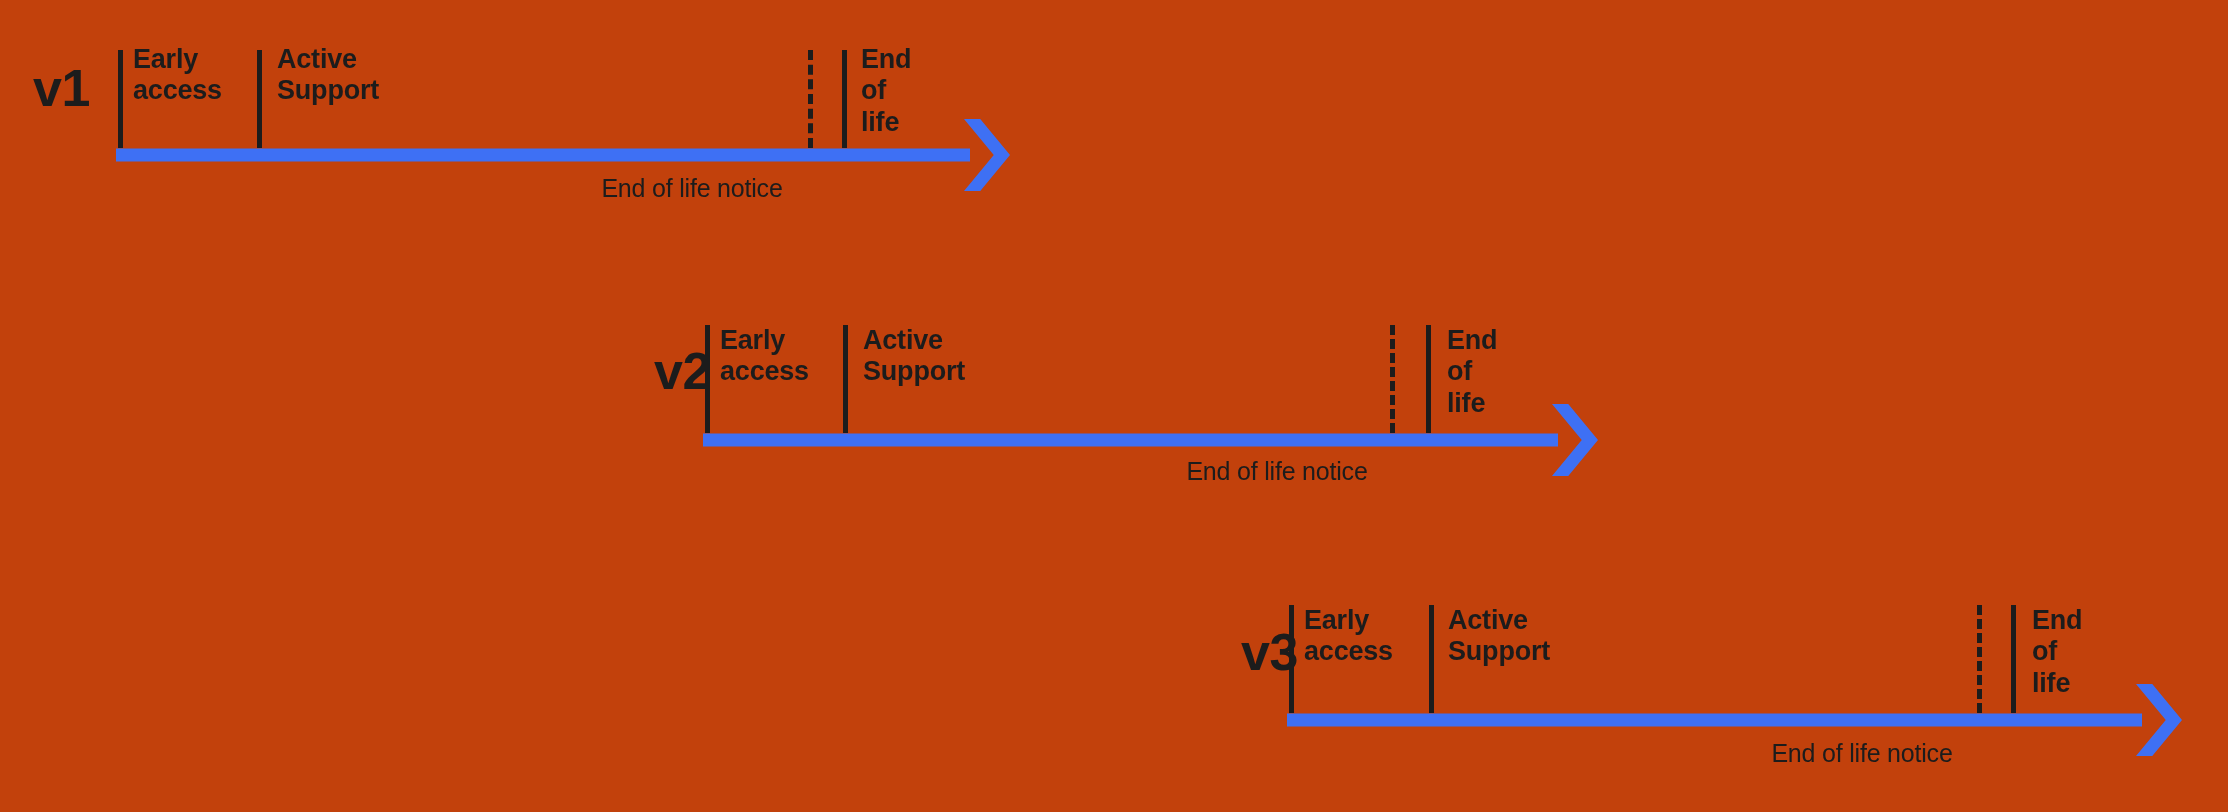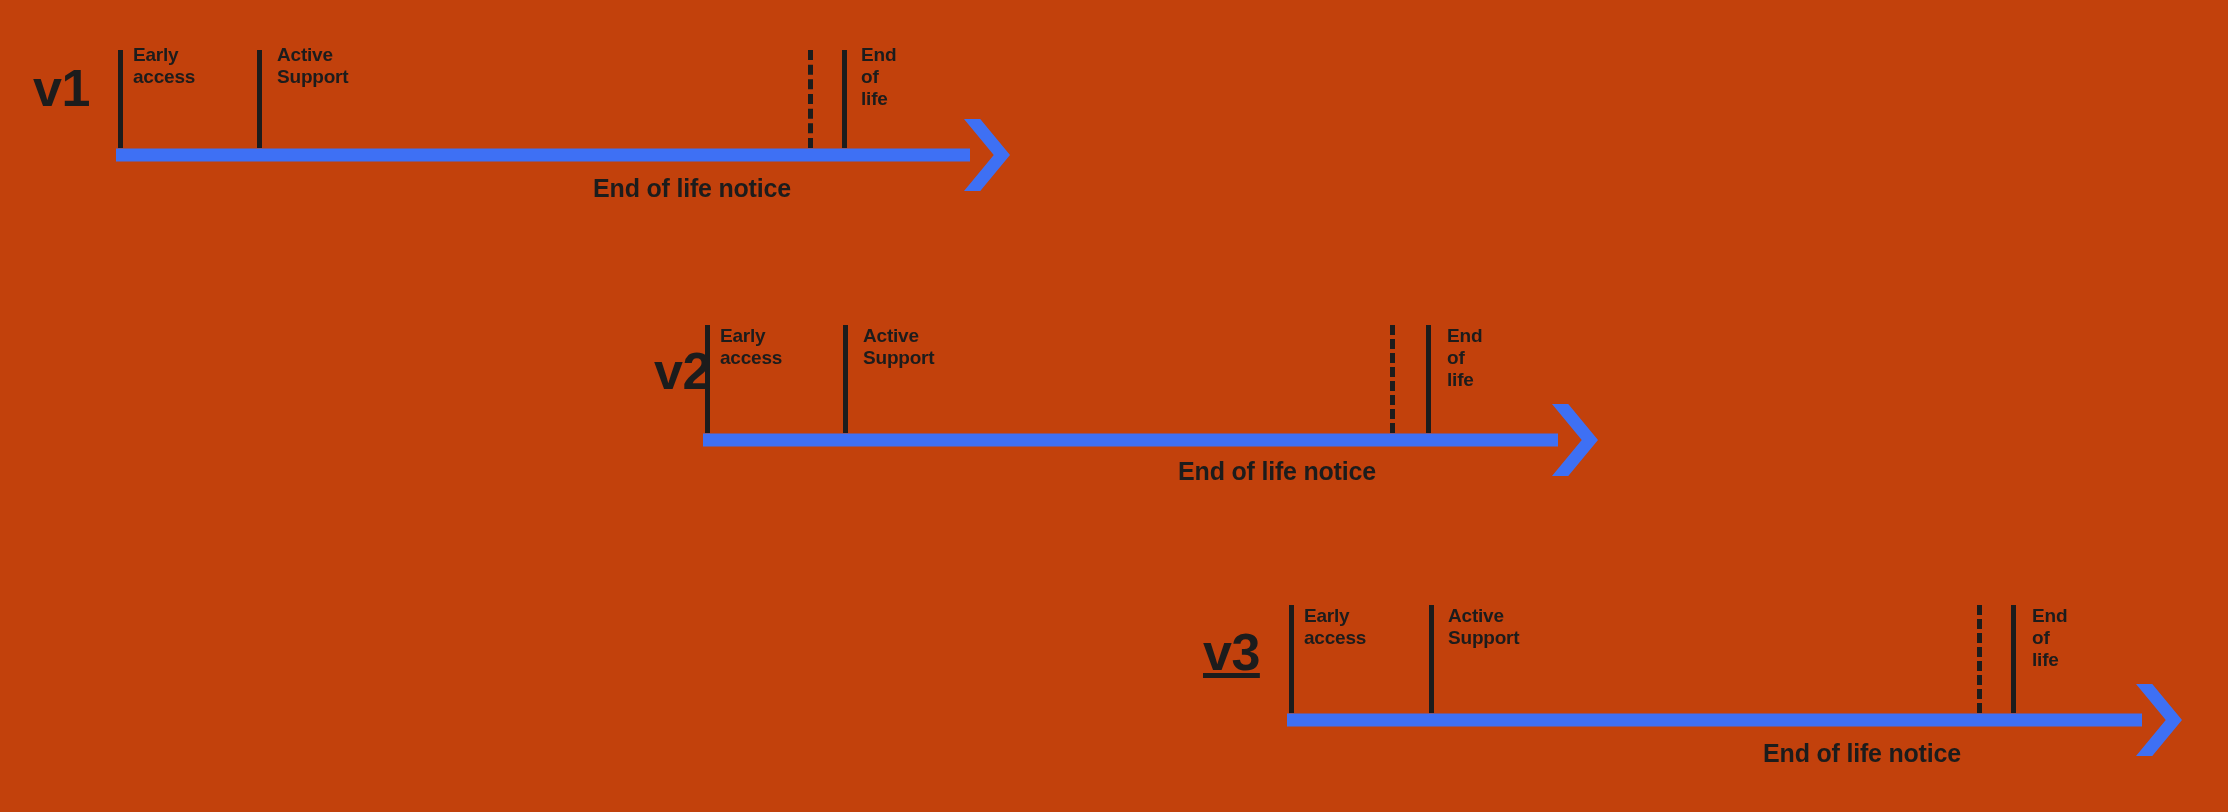--- a/index.html
+++ b/index.html
@@ -38,31 +38,31 @@
     width: 5px;
     background: #1c1c1c;
   }
   .tick.dashed {
     width: 0;
     background: none;
     border-left: 5px dashed #1c1c1c;
   }
   .phase-label {
     position: absolute;
-    font-size: 19px;
+    font-size: 27px;
     font-weight: 700;
     color: #1c1c1c;
     line-height: 1.16;
     white-space: pre-line;
     letter-spacing: -0.2px;
   }
   .notice-label {
     position: absolute;
     font-size: 25px;
-    font-weight: 700;
+    font-weight: 400;
     color: #1c1c1c;
     line-height: 1.16;
     white-space: nowrap;
     letter-spacing: -0.2px;
     transform: translateX(-50%);
   }
   .timeline-arrow {
     position: absolute;
     overflow: visible;
   }
@@ -97,21 +97,21 @@
 access</div>
       <div class="phase-label" style="left: 863px; top: 325px;">Active Support</div>
       <div class="phase-label" style="left: 1447px; top: 325px;">End of life</div>
       <svg class="timeline-arrow" width="915" height="92" viewBox="0 0 915 92" style="left: 703px; top: 393.5px;">
         <rect x="0" y="39.5" width="855" height="13" fill="#3e70f4"></rect>
         <path d="M 849 10 L 865.25 10 L 895 46 L 865.25 82 L 849 82 L 878.75 46 Z" fill="#3e70f4"></path>
       </svg>
       <div class="notice-label" style="left: 1277px; top: 457px;">End of life notice</div>
     </div>
     <div class="lifecycle-row">
-      <div class="version-label" style="left: 1203px; top: 626px; text-decoration: underline;">v3</div>
+      <div class="version-label" style="left: 1241px; top: 626px;">v3</div>
       <div class="tick" style="left: 1289px; top: 605px; height: 108px;"></div>
       <div class="tick" style="left: 1429px; top: 605px; height: 108px;"></div>
       <div class="tick dashed" style="left: 1977px; top: 605px; height: 108px;"></div>
       <div class="tick" style="left: 2011px; top: 605px; height: 108px;"></div>
       <div class="phase-label" style="left: 1304px; top: 605px;">Early
 access</div>
       <div class="phase-label" style="left: 1448px; top: 605px;">Active Support</div>
       <div class="phase-label" style="left: 2032px; top: 605px;">End of life</div>
       <svg class="timeline-arrow" width="915" height="92" viewBox="0 0 915 92" style="left: 1287px; top: 673.5px;">
         <rect x="0" y="39.5" width="855" height="13" fill="#3e70f4"></rect>

